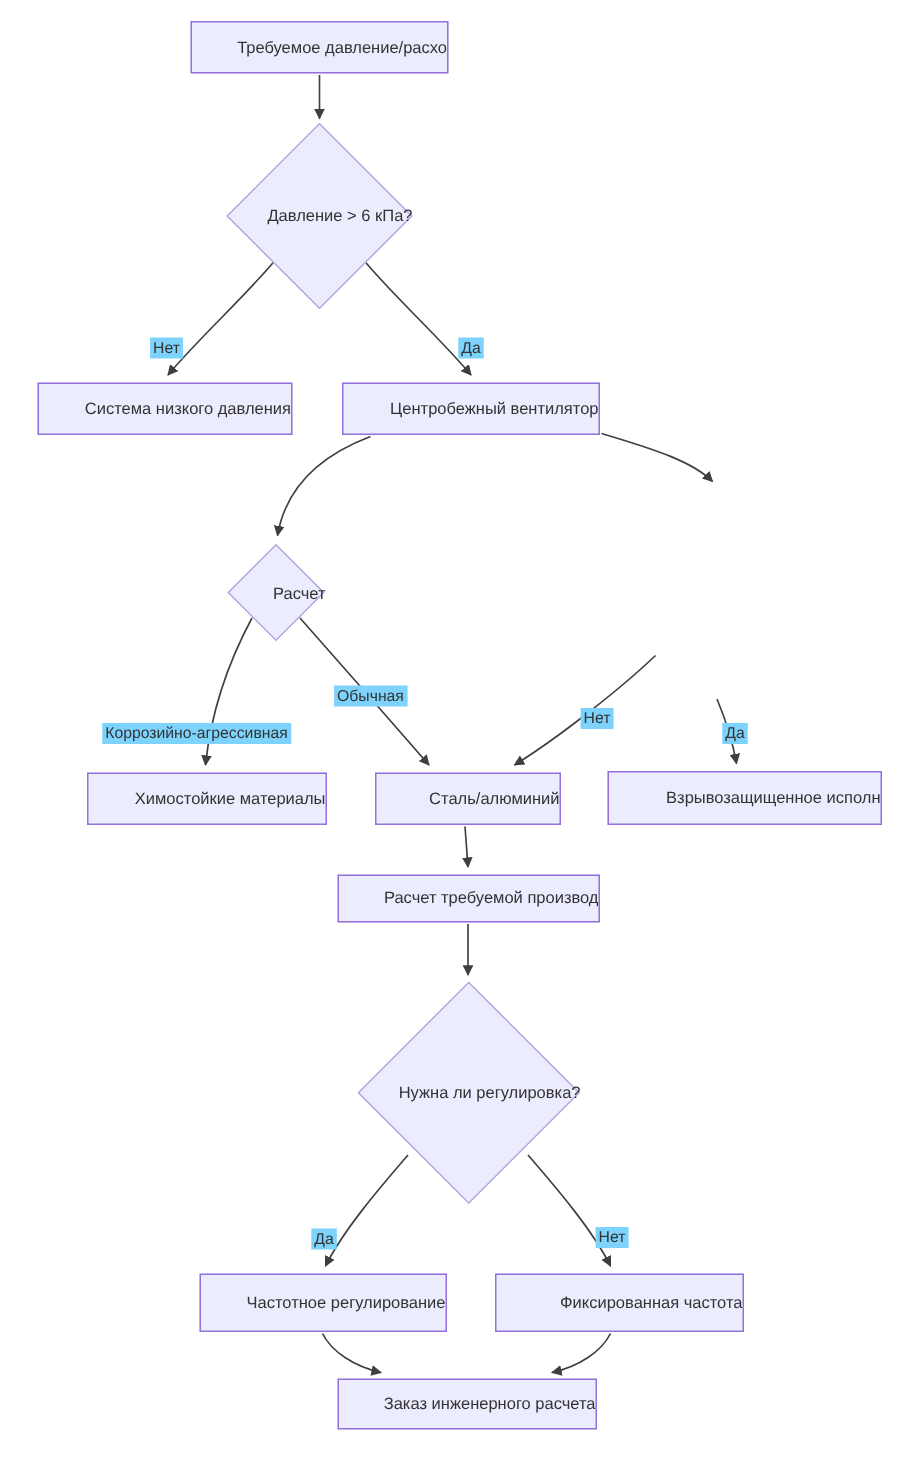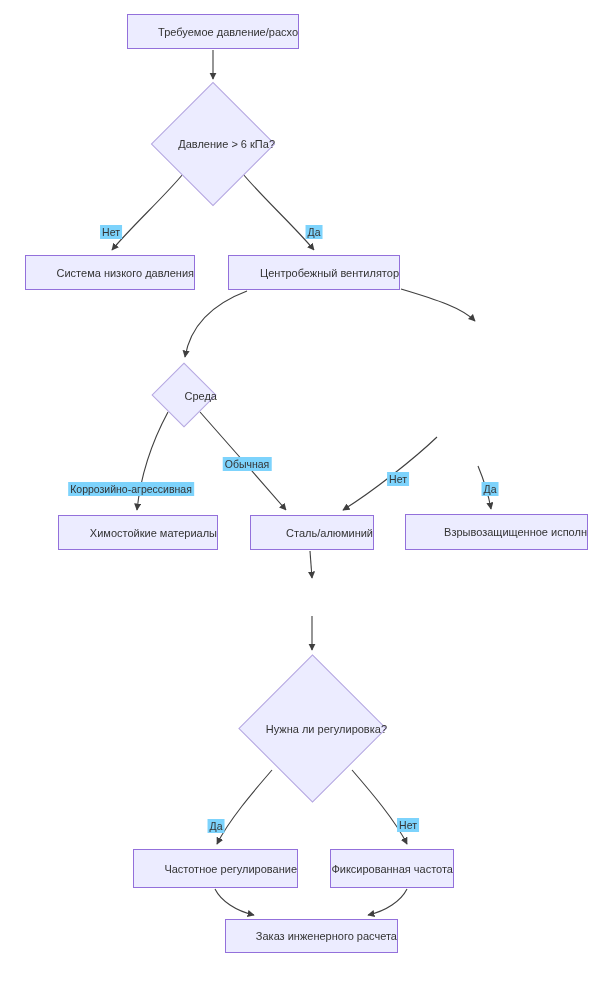--- a/index.html
+++ b/index.html
@@ -74,41 +74,44 @@
   </div>
 
   <div class="node rect" style="left:250px;top:515px;width:124px;height:35px">
     <span>Сталь/алюминий</span>
   </div>
 
   <div class="node rect" style="left:405px;top:514px;width:183px;height:36px">
     <span>Взрывозащищенное исполн</span>
   </div>
 
+  <div class="node rect" style="left:225px;top:583px;width:175px;height:32px">
+    <span>Расчет требуемой производ</span>
+  </div>
 
   <div class="node rect" style="left:133px;top:849px;width:165px;height:39px">
     <span>Частотное регулирование</span>
   </div>
 
-  <div class="node rect" style="left:330px;top:849px;width:124px;height:39px">
+  <div class="node rect" style="left:330px;top:849px;width:166px;height:39px">
     <span>Фиксированная частота</span>
   </div>
 
   <div class="node rect" style="left:225px;top:919px;width:173px;height:34px">
     <span>Заказ инженерного расчета</span>
   </div>
 
   <div class="node diamond" style="left:151px;top:82px;width:124px;height:124px">
     <div class="shape" style="width:88px;height:88px;left:18px;top:18px"></div>
     <span class="dlabel">Давление &gt; 6 кПа?</span>
   </div>
 
   <div class="node diamond" style="left:152px;top:363px;width:65px;height:65px">
     <div class="shape" style="width:46px;height:46px;left:9px;top:9px"></div>
-    <span class="dlabel">Среда</span>
+    <span class="dlabel">Расчет</span>
   </div>
 
 
   <div class="node diamond" style="left:238px;top:655px;width:149px;height:148px">
     <div class="shape" style="width:105px;height:105px;left:22px;top:21px"></div>
     <span class="dlabel">Нужна ли регулировка?</span>
   </div>
 
   <div class="edge-label" style="left:111px;top:232px">Нет</div>
   <div class="edge-label" style="left:314px;top:232px">Да</div>

